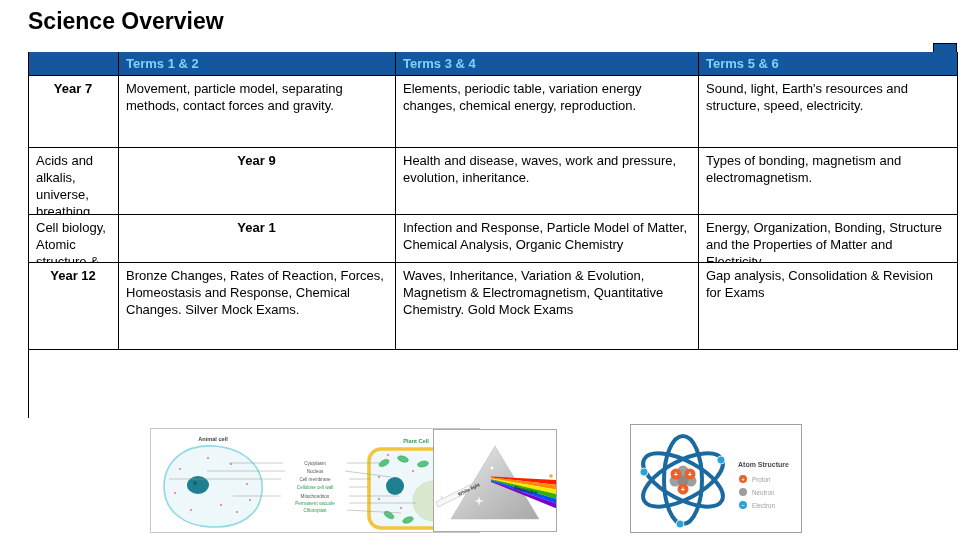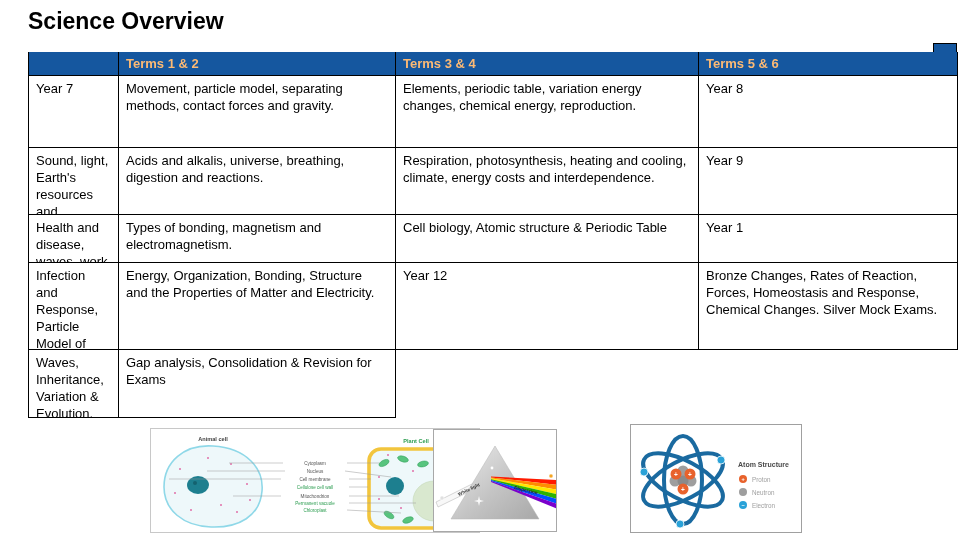--- a/index.html
+++ b/index.html
@@ -12,29 +12,29 @@
   }
   
   .tbl{
     position:absolute;left:28px;top:52px;width:929px;
     display:grid;
     grid-template-columns:90px 277px 303px 259px;
     grid-template-rows:24px 72px 67px 48px 87px 68px;
     border-left:1px solid #000;
   }
   .h{
-    background:#15579F;color:#fdba74;font-weight:bold;font-size:13px;
+    background:#15579F;color:#7dd3fc;font-weight:bold;font-size:13px;
     padding:4px 8px 0 7px;border-right:1px solid #000;border-bottom:1px solid #000;
   }
   .c{
     font-size:13px;line-height:1.3;padding:5px 8px 0 7px;
     border-right:1px solid #000;border-bottom:1px solid #000;
     background:#fff;overflow:hidden;
   }
-  .yr{font-weight:normal;}
+  .yr{font-weight:bold;text-align:center;}
   .notch{
     position:absolute;left:933px;top:43px;width:24px;height:10px;
     background:#15579F;border:1px solid #000;border-bottom:none;box-sizing:border-box;
   }
   
   .img-box{position:absolute;background:#fff;}
   #cellbox{left:150px;top:428px;width:328px;height:103px;border:1px solid #c8c8c8;}
   #prismbox{left:433px;top:429px;width:122px;height:101px;border:1px solid #a8a8a8;}
   #atombox{left:630px;top:424px;width:170px;height:107px;border:1px solid #a0a0a0;}
   .img-box svg{display:block;width:100%;height:100%;}
@@ -54,24 +54,22 @@
 
   <div class="h"></div>
   <div class="h">Terms 1 &amp; 2</div>
   <div class="h">Terms 3 &amp; 4</div>
   <div class="h">Terms 5 &amp; 6</div>
 
   <div class="c yr">Year 7</div>
   <div class="c">Movement, particle model, separating methods, contact forces and gravity.</div>
   <div class="c">Elements, periodic table, variation energy changes, chemical energy, reproduction.</div>
 
-  <div class="c yr">Year 8</div>
   <div class="c">Sound, light, Earth's resources and structure, speed, electricity.</div>
   <div class="c">Acids and alkalis, universe, breathing, digestion and reactions.</div>
-  <div class="c">Respiration, photosynthesis, heating and cooling, climate, energy costs and interdependence.</div>
 
   <div class="c yr">Year 9</div>
   <div class="c">Health and disease, waves, work and pressure, evolution, inheritance.</div>
   <div class="c">Types of bonding, magnetism and electromagnetism.</div>
   <div class="c">Cell biology, Atomic structure &amp; Periodic Table</div>
 
   <div class="c yr">Year 1</div>
   <div class="c">Infection and Response, Particle Model of Matter, Chemical Analysis, Organic Chemistry</div>
   <div class="c">Energy, Organization, Bonding, Structure and the Properties of Matter and Electricity.</div>
 

